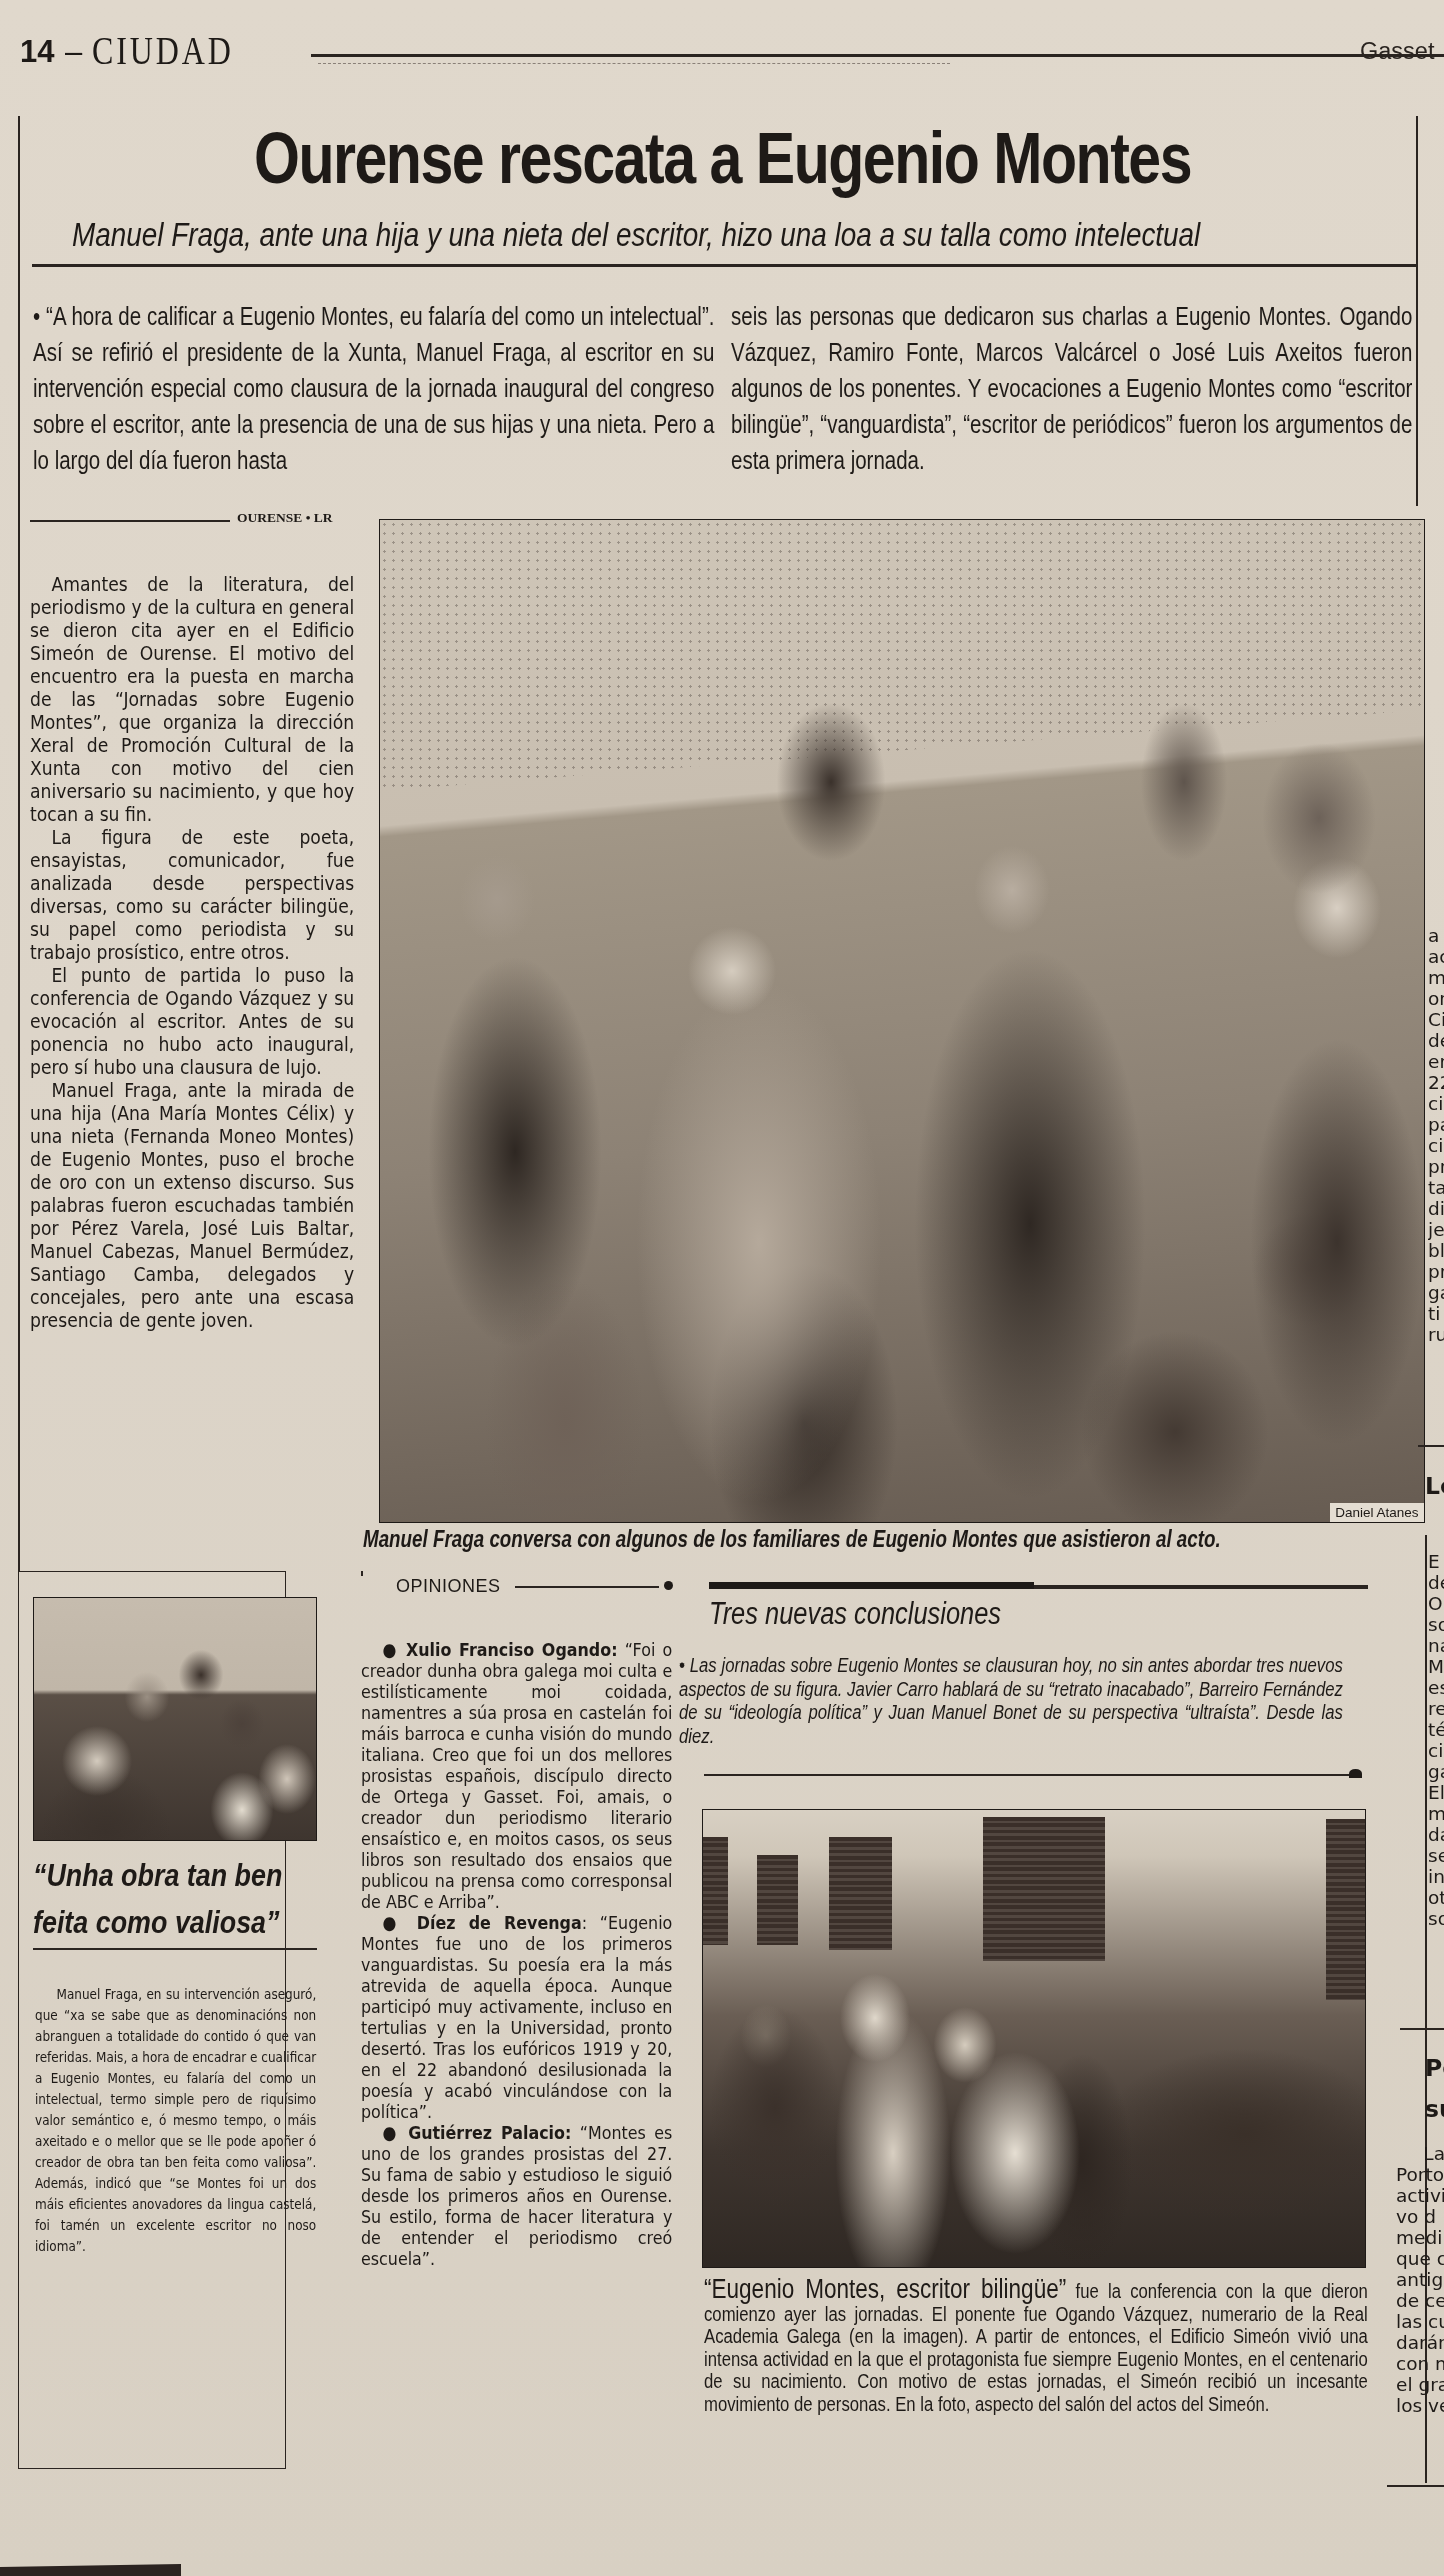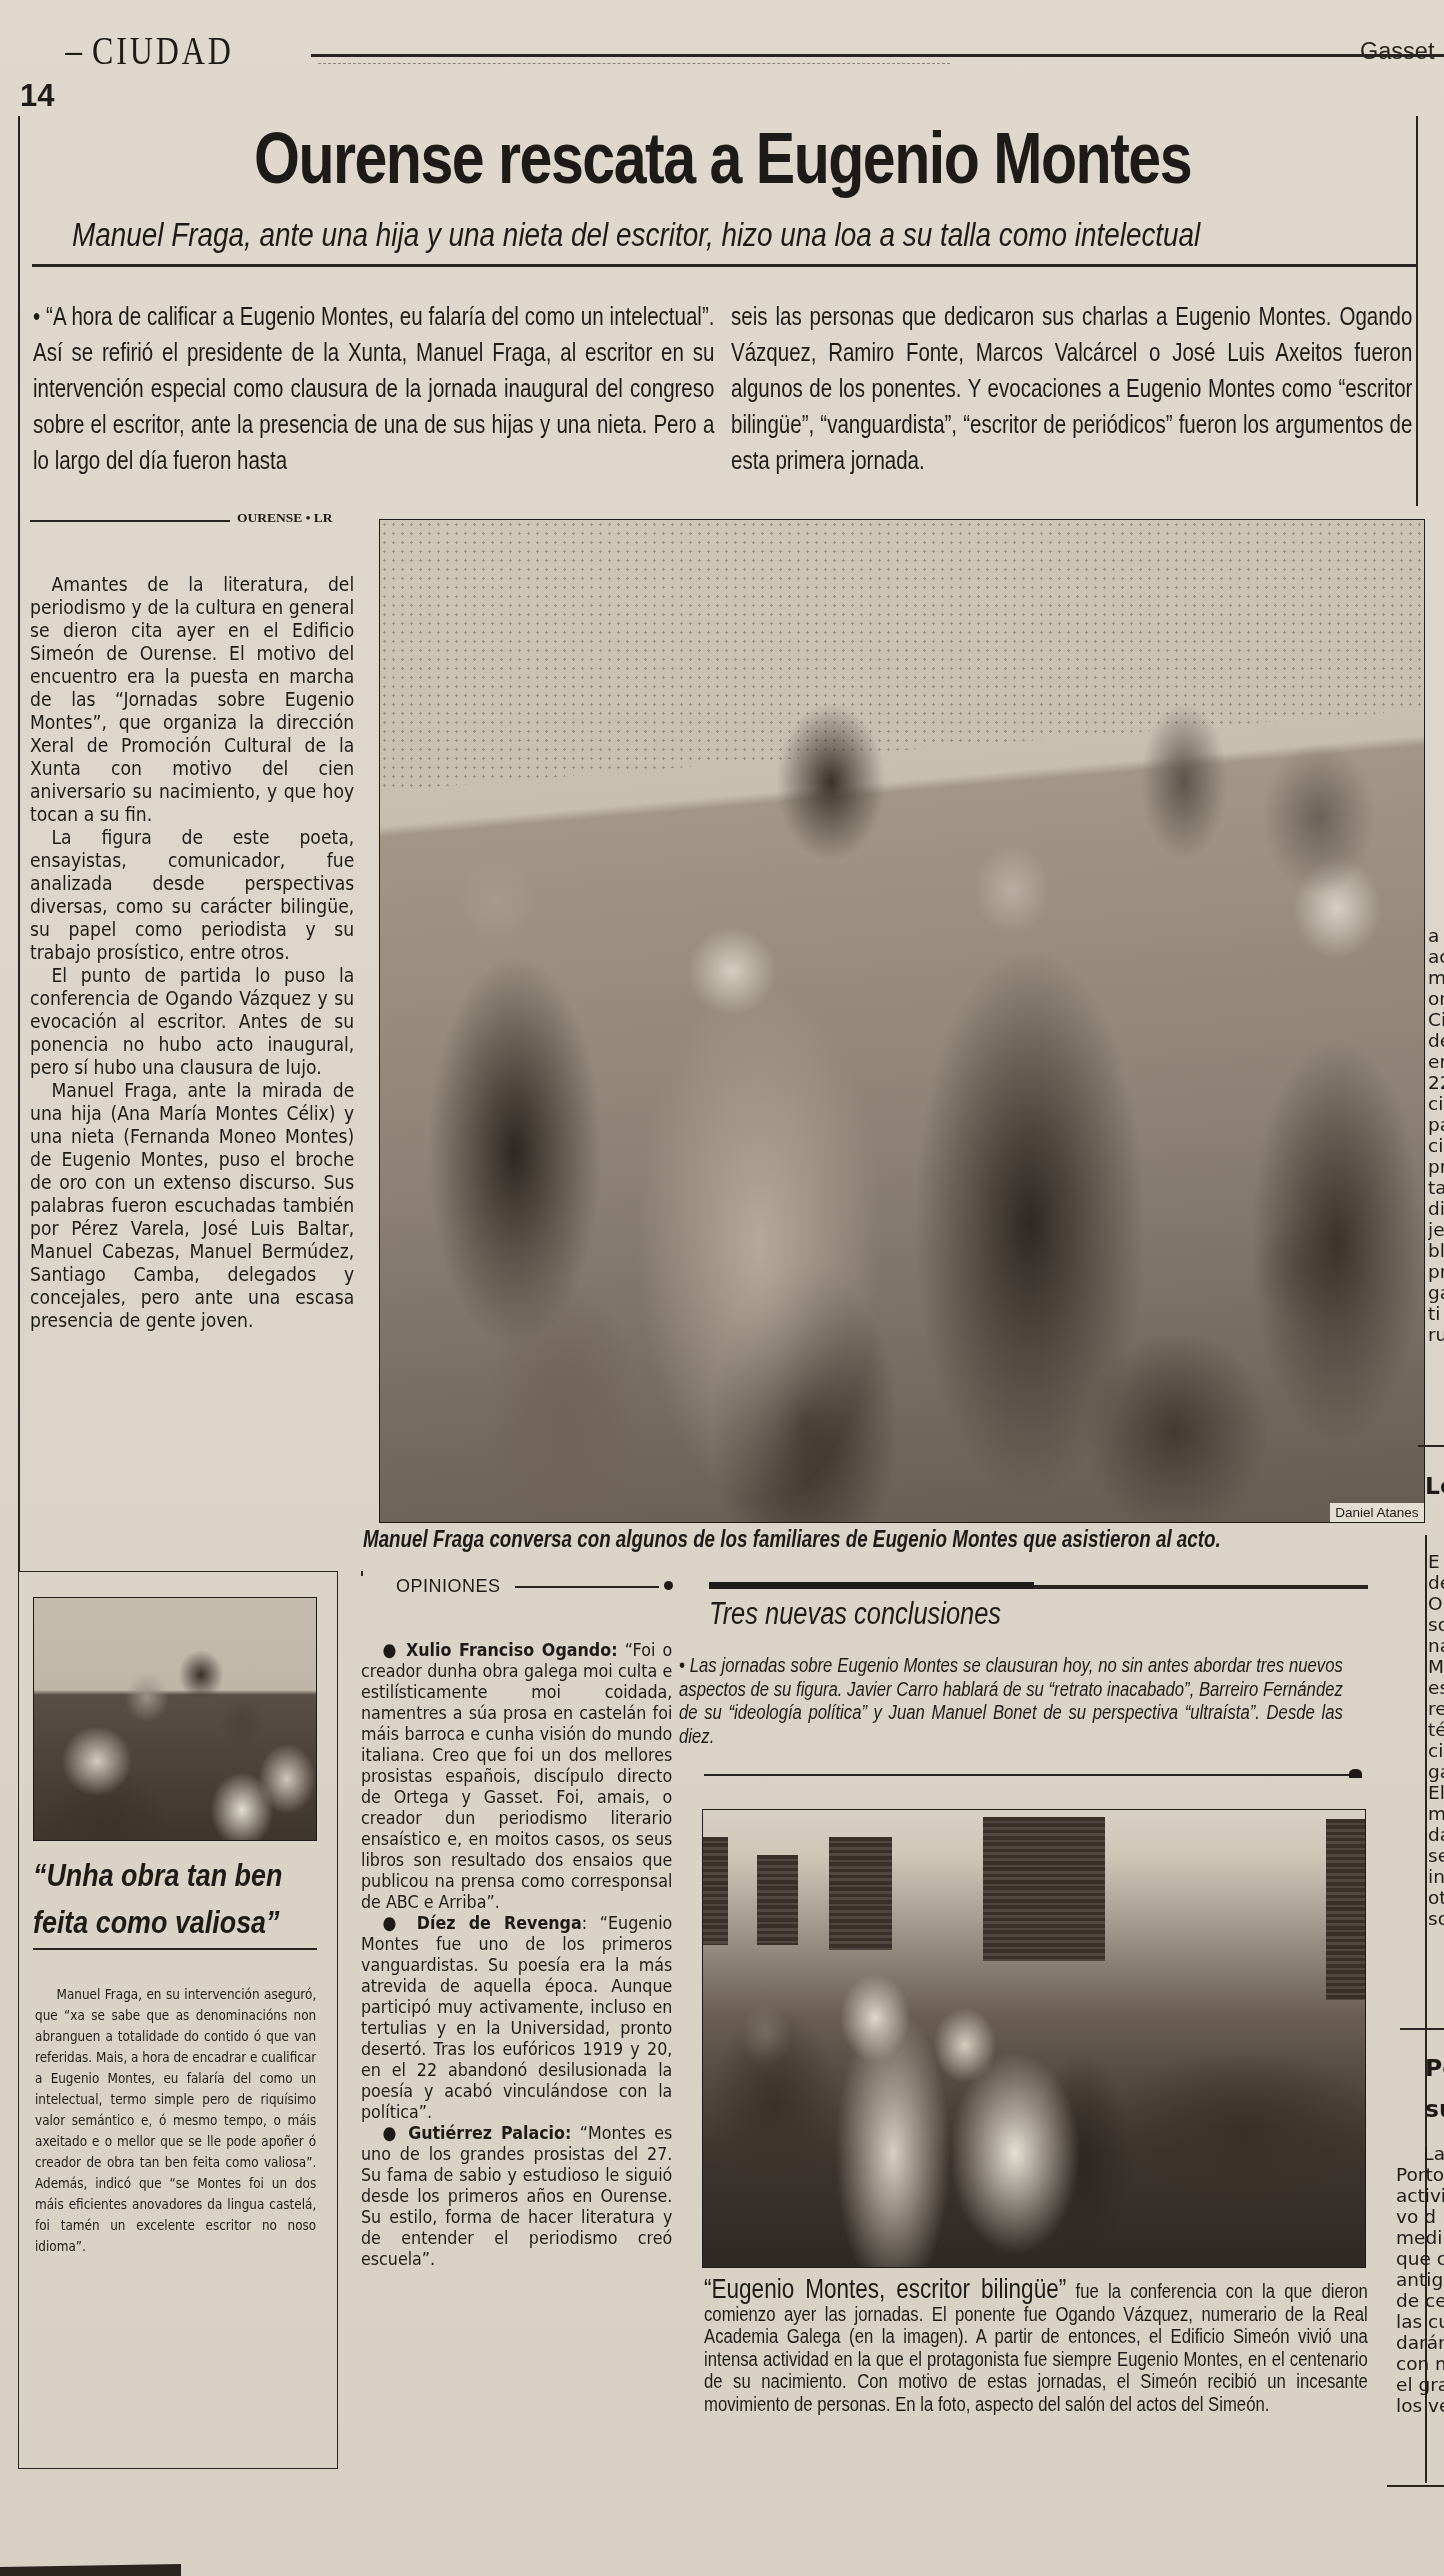--- a/index.html
+++ b/index.html
@@ -14,21 +14,21 @@
     position: absolute; left: 0; top: 0; width: 1445px; height: 2576px;
     background: linear-gradient(180deg, #e0d8cc 0%, #ddd5c9 40%, #d8d0c3 100%);
   }
   .under-edge {
     position: absolute; left: 0; top: 2561px; width: 181px; height: 15.3px;
     background: #2b2320;
     clip-path: polygon(0 40%, 100% 20%, 100% 100%, 0 100%);
   }
   
   .sec-head { position: absolute; left: 20px; top: 27px; width: 1445px; height: 54px; }
-  .page-num { position: absolute; left: 0; top: 7.2px; font: bold 31px "Liberation Sans", sans-serif; margin-top: 44px; }
+  .page-num { position: absolute; left: 0; top: 7.2px; font: bold 31px "Liberation Sans", sans-serif; }
   .dash { position: absolute; left: 45px; top: 7.2px; font: 31px "Liberation Sans", sans-serif; }
   .section-name {
     position: absolute; left: 72px; top: 0px;
     font: 40px "Liberation Serif", serif; letter-spacing: 3.6px;
     transform: scaleX(0.8); transform-origin: left top;
   }
   .sec-rule { position: absolute; left: 291px; top: 27px; width: 1174px; height: 2.7px; background: #2a2420; }
   .sec-rule2 { position: absolute; left: 298px; top: 36px; width: 632px; height: 0.9px; border-top: 0.9px dashed #8a8078; }
   .date-cut { position: absolute; left: 1360px; top: 38px; font: 23.5px "Liberation Sans", sans-serif; color: #2a2420; }
 
@@ -103,21 +103,21 @@
     position: absolute; right: 0; bottom: 0; background: #e4ddd2;
     font: 13.5px "Liberation Sans", sans-serif; padding: 1.8px 5.4px;
   }
   .caption-main {
     position: absolute; left: 363px; top: 1526px; width: 1282px;
     font: italic bold 23.5px "Liberation Sans", sans-serif; white-space: nowrap;
     transform: scaleX(0.8); transform-origin: left top;
   }
 
   
-  .box { position: absolute; left: 18px; top: 1571px; width: 320px; height: 898px; border: 1.8px solid #2a2420; }
+  .box { position: absolute; left: 18px; top: 1571px; width: 268px; height: 898px; border: 1.8px solid #2a2420; }
   .photo-small {
     left: 14.4px; top: 25px; width: 284px; height: 244px;
     background:
       radial-gradient(ellipse 50px 50px at 63px 163px, #d4cbbe 0%, transparent 70%),
       radial-gradient(ellipse 81px 81px at 72px 235px, #3b322c 0%, transparent 80%),
       radial-gradient(ellipse 41px 50px at 253px 181px, #cfc5b8 0%, transparent 70%),
       radial-gradient(ellipse 45px 54px at 208px 212px, #e3dccf 0%, transparent 70%),
       radial-gradient(ellipse 32px 36px at 167px 77px, #3a302a 0%, transparent 70%),
       radial-gradient(ellipse 32px 36px at 208px 126px, #4d423b 0%, transparent 70%),
       radial-gradient(ellipse 32px 36px at 113px 99px, #9a8f83 0%, transparent 70%),

